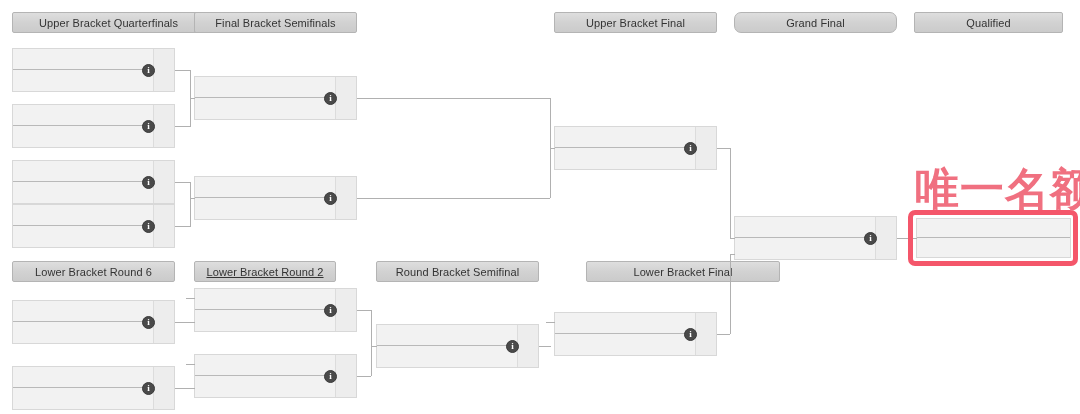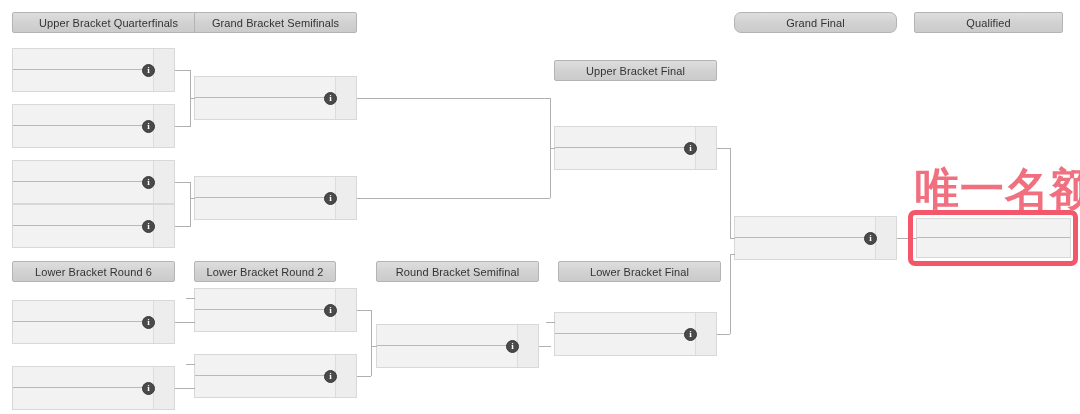--- a/index.html
+++ b/index.html
@@ -249,25 +249,25 @@
         <div class="slot top"></div>
         <div class="slot bottom"></div>
         <div class="gutter"></div>
         <div class="info-badge" style="left: 129px; top: 15px;">
           <span>i</span>
         </div>
       </div>
     </div>
   <div id="headers-layer">
       <div class="round-header" style="left: 12px; top: 12px; width: 193px;">Upper Bracket Quarterfinals</div>
-      <div class="round-header" style="left: 194px; top: 12px; width: 163px;">Grand Bracket Semifinals</div>
-      <div class="round-header" style="left: 554px; top: 12px; width: 163px; margin-top: 48px;">Upper Bracket Final</div>
+      <div class="round-header" style="left: 194px; top: 12px; width: 163px;">Final Bracket Semifinals</div>
+      <div class="round-header" style="left: 554px; top: 12px; width: 163px;">Upper Bracket Final</div>
       <div class="round-header" style="left: 734px; top: 12px; width: 163px; border-radius: 7px;">Grand Final</div>
       <div class="round-header" style="left: 914px; top: 12px; width: 149px;">Qualified</div>
       <div class="round-header" style="left: 12px; top: 261px; width: 163px;">Lower Bracket Round 6</div>
-      <div class="round-header" style="left: 194px; top: 261px; width: 142px;">Lower Bracket Round 2</div>
+      <div class="round-header" style="left: 194px; top: 261px; width: 142px; text-decoration: underline;">Lower Bracket Round 2</div>
       <div class="round-header" style="left: 376px; top: 261px; width: 163px;">Round Bracket Semifinal</div>
-      <div class="round-header" style="left: 558px; top: 261px; width: 163px;">Lower Bracket Final</div>
+      <div class="round-header" style="left: 586px; top: 261px; width: 194px;">Lower Bracket Final</div>
     </div>
 
   <div class="highlight-box" id="highlight" style="left: 908px; top: 210px; width: 170px; height: 56px; border-color: rgb(244, 86, 106);"></div>
   <div class="annotation" id="annotation" style="left: 915px; top: 160px; color: rgb(240, 112, 128);">唯一名额</div>
 </div>
 
 </body></html>

